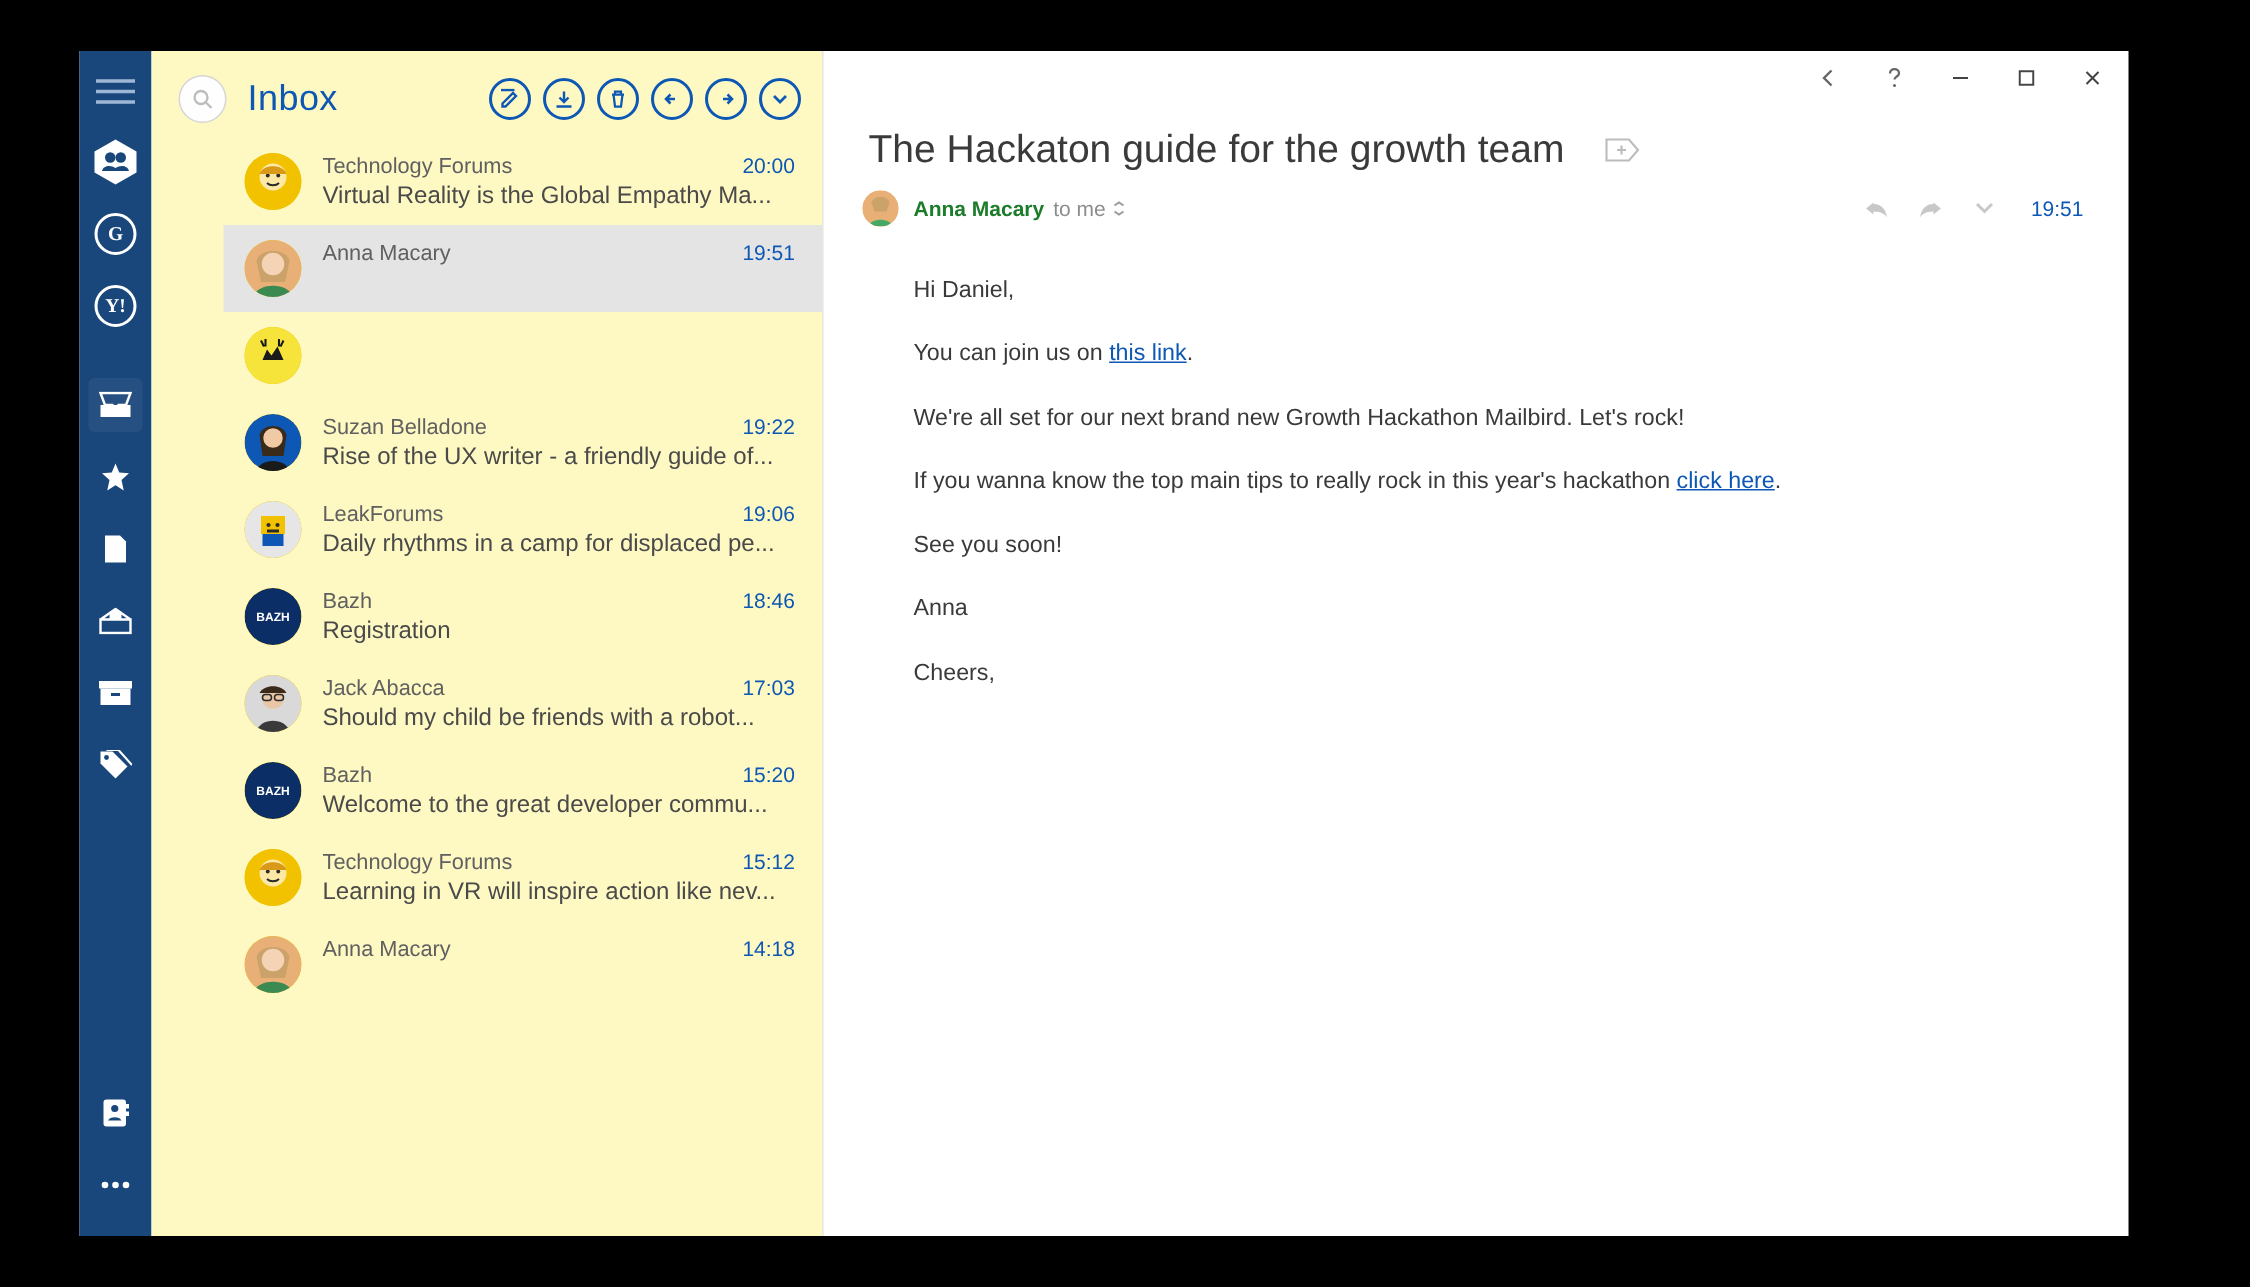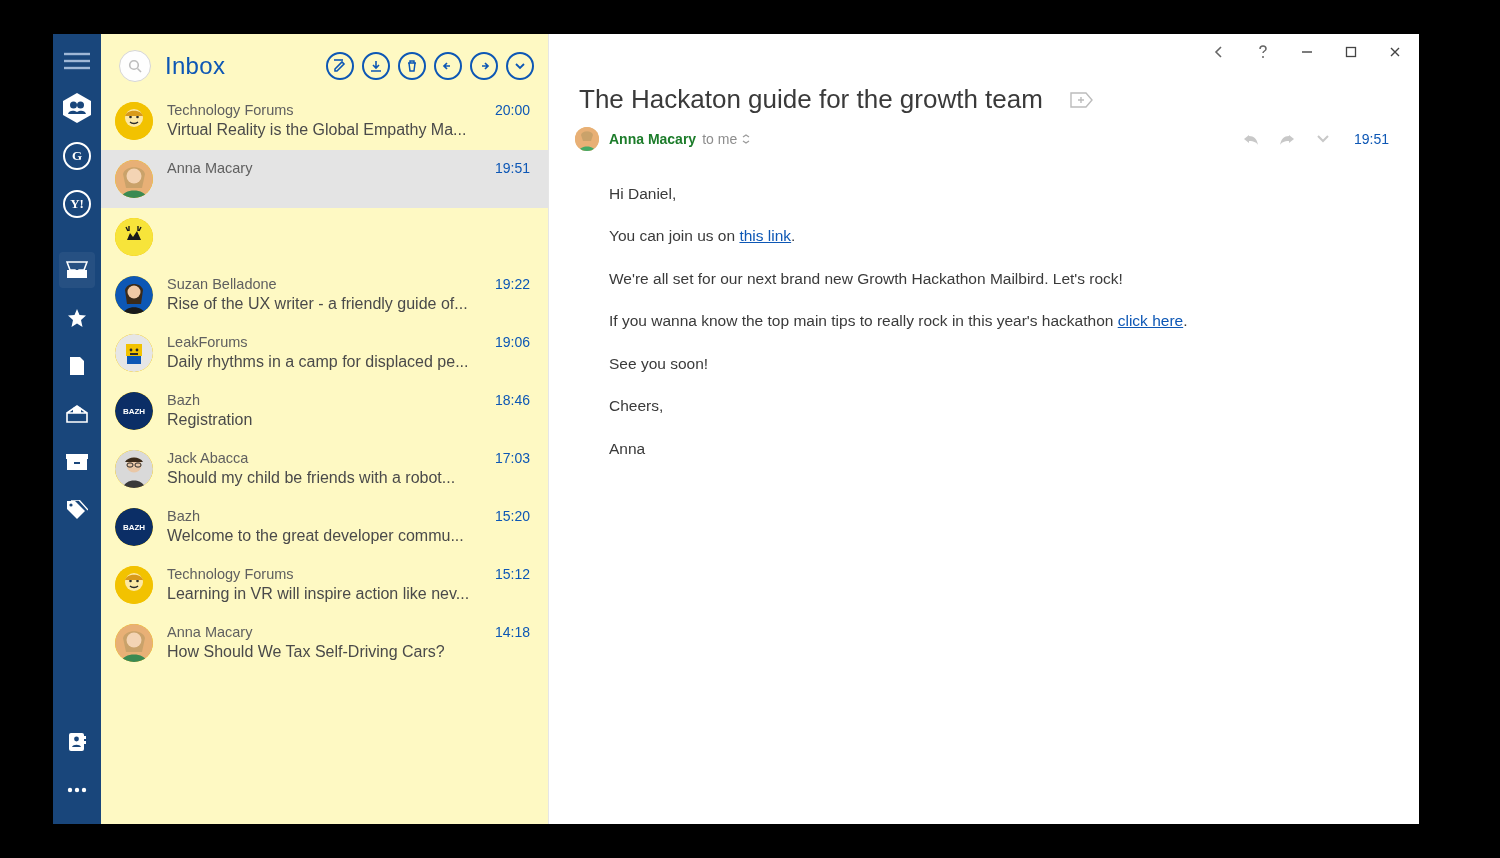--- a/index.html
+++ b/index.html
@@ -15,21 +15,21 @@
     .circle-acc { width:28px; height:28px; border:2px solid #fff; border-radius:50%; display:flex; align-items:center; justify-content:center; font:700 13px "Segoe UI"; color:#fff; }
 
     .list-pane { width:448px; background:#fef9c3; display:flex; flex-direction:column; border-right:1px solid #e6e6e6; }
     .list-top { display:flex; align-items:center; padding:16px 14px 10px 18px; gap:14px; }
     .search-btn { width:32px; height:32px; border-radius:50%; border:1.5px solid #d6d6d6; display:flex; align-items:center; justify-content:center; background:#fefefe; cursor:pointer; }
     .folder-title { font-size:24px; color:#0d57b5; font-weight:400; letter-spacing:.3px; }
     .toolbar { display:flex; gap:8px; margin-left:auto; }
     .toolbar .tbtn { width:28px; height:28px; border-radius:50%; border:2px solid #0d57b5; display:flex; align-items:center; justify-content:center; cursor:pointer; }
     .toolbar .tbtn svg { display:block; }
 
-    .msg-list { flex:1; overflow-y:auto; position:relative; }
+    .msg-list { flex:1; overflow-y:auto; position:relative;padding-left:48px; }
     
     .msg-list::-webkit-scrollbar { width:10px; }
     .msg-list::-webkit-scrollbar-track { background:#f0f0f0; }
     .msg-list::-webkit-scrollbar-thumb { background:#c9c9c9; }
     .msg-item { display:flex; padding:10px 18px 10px 14px; gap:14px; cursor:pointer; }
     .msg-item.selected { background:#e4e4e4; }
     .avatar { width:38px; height:38px; border-radius:50%; flex-shrink:0; background:#f2c200; display:flex; align-items:center; justify-content:center; overflow:hidden; }
     .avatar svg { display:block; }
     .msg-text { flex:1; min-width:0; }
     .sender-row { display:flex; align-items:baseline; }
@@ -348,21 +348,20 @@
               <path d="M8 14c2-9 20-9 22 0l-3 14H11z" fill="#caa26a"></path>
               <circle cx="19" cy="16" r="7.5" fill="#f4d4b4"></circle>
               <path d="M6 38c2-10 24-10 26 0" fill="#3a8a52"></path>
             </svg>
           </div>
           <div class="msg-text">
             <div class="sender-row">
               <span class="sender">Anna Macary</span>
               <span class="msg-time">14:18</span>
             </div>
-            <div class="subject">How Should We Tax Self-Driving Cars?</div>
           </div>
         </div>
       </div>
   </div>
 
   <div class="content-pane">
     <div class="win-controls">
       <div class="wc back">
           <svg width="10" height="14" viewBox="0 0 10 14">
             <path d="M7 2L2 7l5 5" fill="none" stroke="#666" stroke-width="1.6"></path>
@@ -436,18 +435,18 @@
         <span class="meta-time">19:51</span>
       </div>
     </div>
 
     <div class="email-body">
       <p>Hi Daniel,</p>
       <p><span>You can join us on </span><a href="#">this link</a><span>.</span></p>
       <p>We're all set for our next brand new Growth Hackathon Mailbird. Let's rock!</p>
       <p><span>If you wanna know the top main tips to really rock in this year's hackathon </span><a href="#">click here</a><span>.</span></p>
       <p>See you soon!</p>
+      <p>Anna</p>
       <p>Cheers,</p>
-      <p>Anna</p>
     </div>
   </div>
 
 </div>
 
 </body></html>

